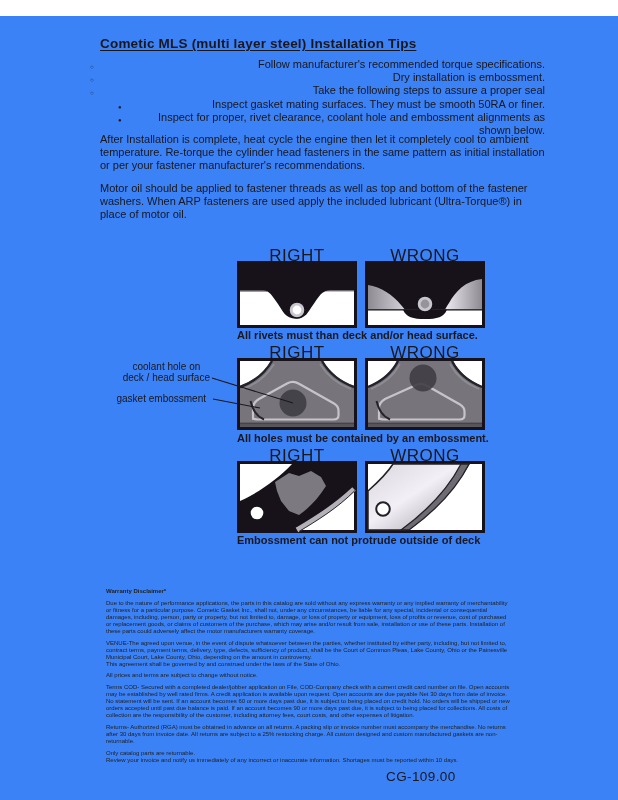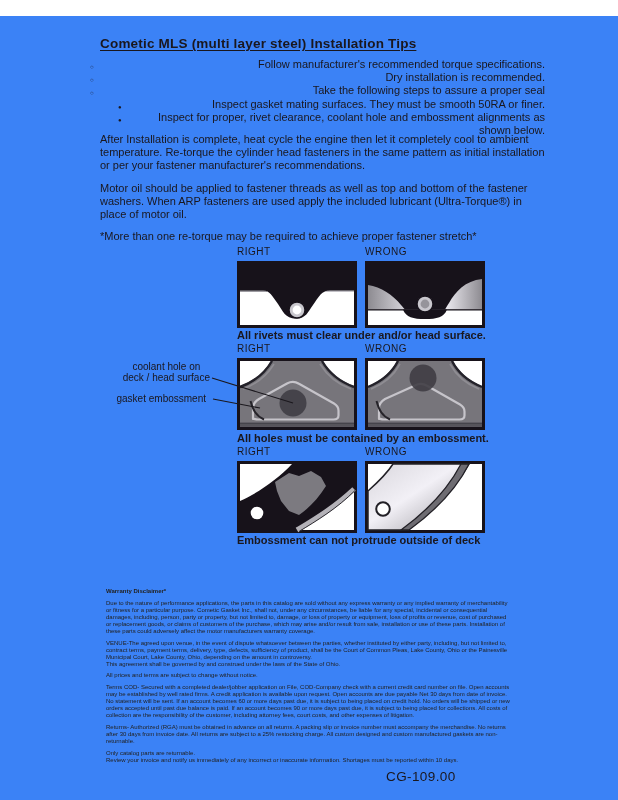--- a/index.html
+++ b/index.html
@@ -15,21 +15,21 @@
   .sublist{margin:0;padding:0;list-style:none;font-size:11px;line-height:13.2px;text-align:right;}
   .sublist li{position:relative;padding-left:8px;margin-left:18px;}
   .sublist li::before{content:"●";position:absolute;left:0;top:3px;font-size:6px;}
 
   
   .diesel{position:absolute;left:100px;top:117px;width:447px;font-size:11px;line-height:13.2px;}
   .diesel-h{font-size:12px;font-weight:700;margin:0 0 6px 0;}
   .diesel p{margin:0 0 9px 0;}
 
   
-  .dg-label{position:absolute;width:120px;font-size:10px;letter-spacing:.5px;color:#1a171d;}
+  .dg-label{position:absolute;width:120px;text-align:center;font-size:17px;letter-spacing:.5px;color:#1a171d;}
   .dg-box{position:absolute;width:120px;}
   .dg-box svg{display:block;}
   .dg-caption{position:absolute;left:237px;font-size:11px;font-weight:700;line-height:13px;}
   .ann{position:absolute;text-align:center;font-size:10px;line-height:11px;color:#1a171d;}
   .leader{position:absolute;left:110px;top:338px;pointer-events:none;}
 
   
   .legal{position:absolute;left:106px;top:572px;width:407px;font-size:6px;line-height:7.1px;color:#222;}
   .legal-h{font-weight:700;margin:0 0 7px 0;}
   .legal p{margin:0 0 4.5px 0;}
@@ -38,33 +38,32 @@
 </style>
 </head>
 <body>
 
 <div class="page">
 
   <div class="intro">
     <h1 class="doc-title">Cometic MLS (multi layer steel) Installation Tips</h1>
     <ul class="blist">
       <li>Follow manufacturer's recommended torque specifications.</li>
-      <li>Dry installation is recommended.</li>
+      <li>Dry installation is embossment.</li>
       <li>Take the following steps to assure a proper seal</li>
     </ul>
     <ul class="sublist">
       <li>Inspect gasket mating surfaces.  They must be smooth 50RA or finer.</li>
       <li>Inspect for proper, rivet clearance, coolant hole and embossment alignments as shown below.</li>
     </ul>
   </div>
 
   <div class="diesel">
     <p>After Installation is complete, heat cycle the engine then let it completely cool to ambient temperature. Re-torque the cylinder head fasteners in the same pattern as initial installation or per your fastener manufacturer's recommendations.</p>
     <p>Motor oil should be applied to fastener threads as well as top and bottom of the fastener washers. When ARP fasteners are used apply the included lubricant (Ultra-Torque®) in place of motor oil.</p>
-    <p>*More than one re-torque may be required to achieve proper fastener stretch*</p>
   </div>
 
   <div class="dg-label" style="left:237px;top:230px">RIGHT</div>
   <div class="dg-label" style="left:365px;top:230px">WRONG</div>
 
   <div class="dg-box" style="left:237px;top:245px">
     <svg width="120" height="67" viewBox="0 0 120 67">
       <rect x="1.5" y="1.5" width="117" height="64" fill="#ffffff" stroke="#17121a" stroke-width="3"></rect>
       <path d="M3,25 L30,29.5 L30,31 L3,31 Z" fill="#9d9ba1"></path>
       <path d="M117,24 L89,29.5 L89,31 L117,31 Z" fill="#c2c0c6"></path>
@@ -90,21 +89,21 @@
       <rect x="3" y="3" width="114" height="45.5" fill="#17121a"></rect>
       <path d="M3,24 C16,26 28,34 36,44 C38,46 39,48 40,48.5 L3,48.5 Z" fill="url(#g1l)"></path>
       <path d="M117,18 C100,20 91,30 84,42 C82,45 81,47 80,48.5 L117,48.5 Z" fill="url(#g1r)"></path>
       <line x1="3" y1="48.8" x2="117" y2="48.8" stroke="#17121a" stroke-width="1.3"></line>
       <path d="M38,48.5 C41,56.5 48,58 60,58 C72,58 79,56.5 82,48.5 Z" fill="#17121a"></path>
       <circle cx="60" cy="43" r="8" fill="#c9c7cd" stroke="#17121a" stroke-width="1.4"></circle>
       <circle cx="60" cy="43" r="4.4" fill="#96949a"></circle>
     </svg>
   </div>
 
-  <div class="dg-caption" style="top:313px">All rivets must clear under and/or head surface.</div>
+  <div class="dg-caption" style="top:313px">All rivets must than deck and/or head surface.</div>
 
   <div class="dg-label" style="left:237px;top:327px">RIGHT</div>
   <div class="dg-label" style="left:365px;top:327px">WRONG</div>
 
   <div class="dg-box" style="left:237px;top:342px">
     <svg width="120" height="72" viewBox="0 0 120 72">
       <rect x="1.5" y="1.5" width="117" height="69" fill="#77757b" stroke="#17121a" stroke-width="3"></rect>
       <path d="M3,3 H34 C26,16 14,24 3,28 Z" fill="#ffffff"></path>
       <path d="M86,3 H117 V28 C106,24 94,16 86,3 Z" fill="#ffffff"></path>
       <path d="M35,3 C27,17 14,25 3,29" fill="none" stroke="#24222a" stroke-width="2.4"></path>

